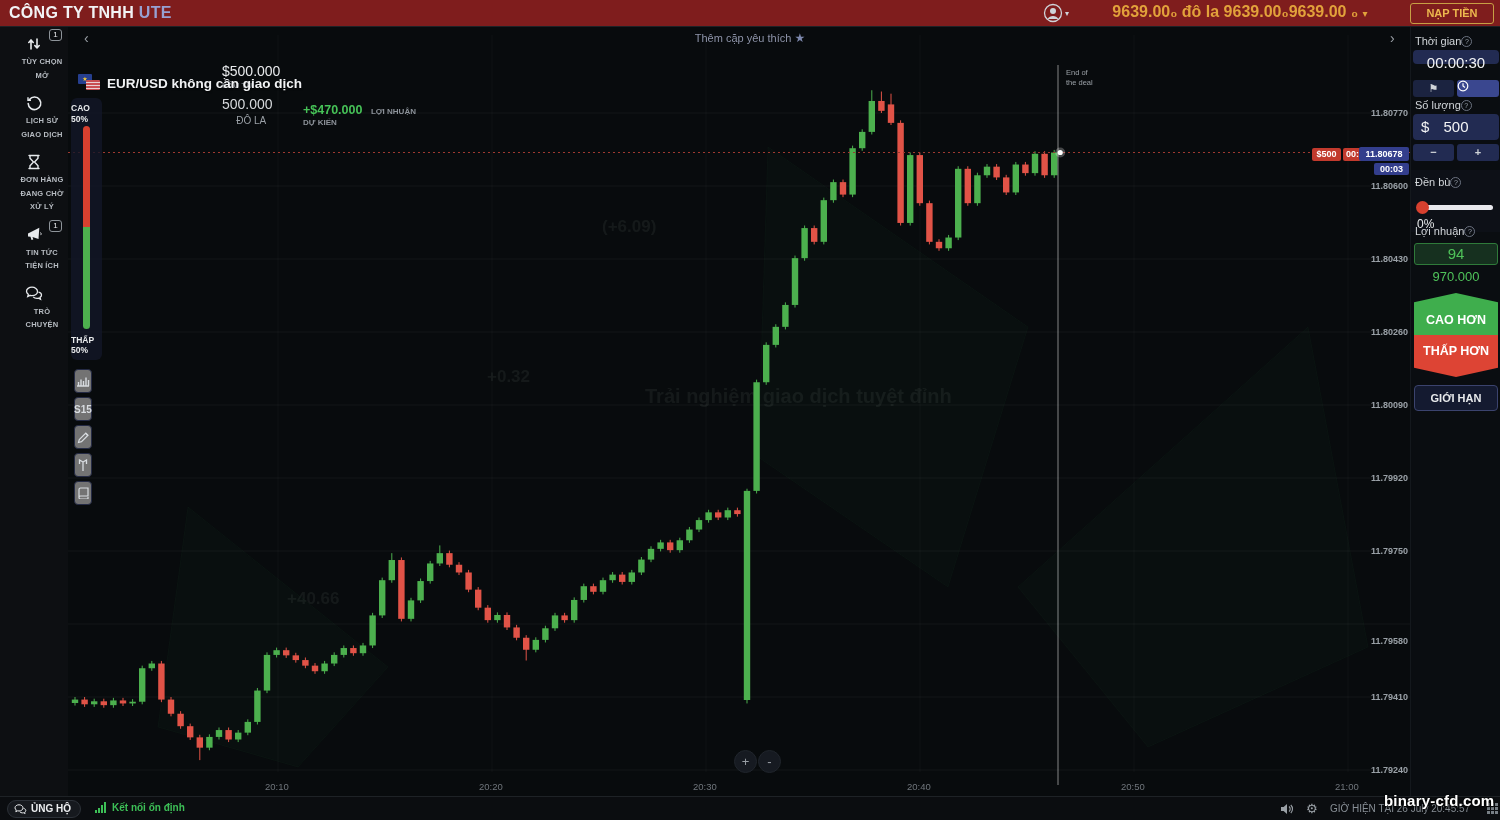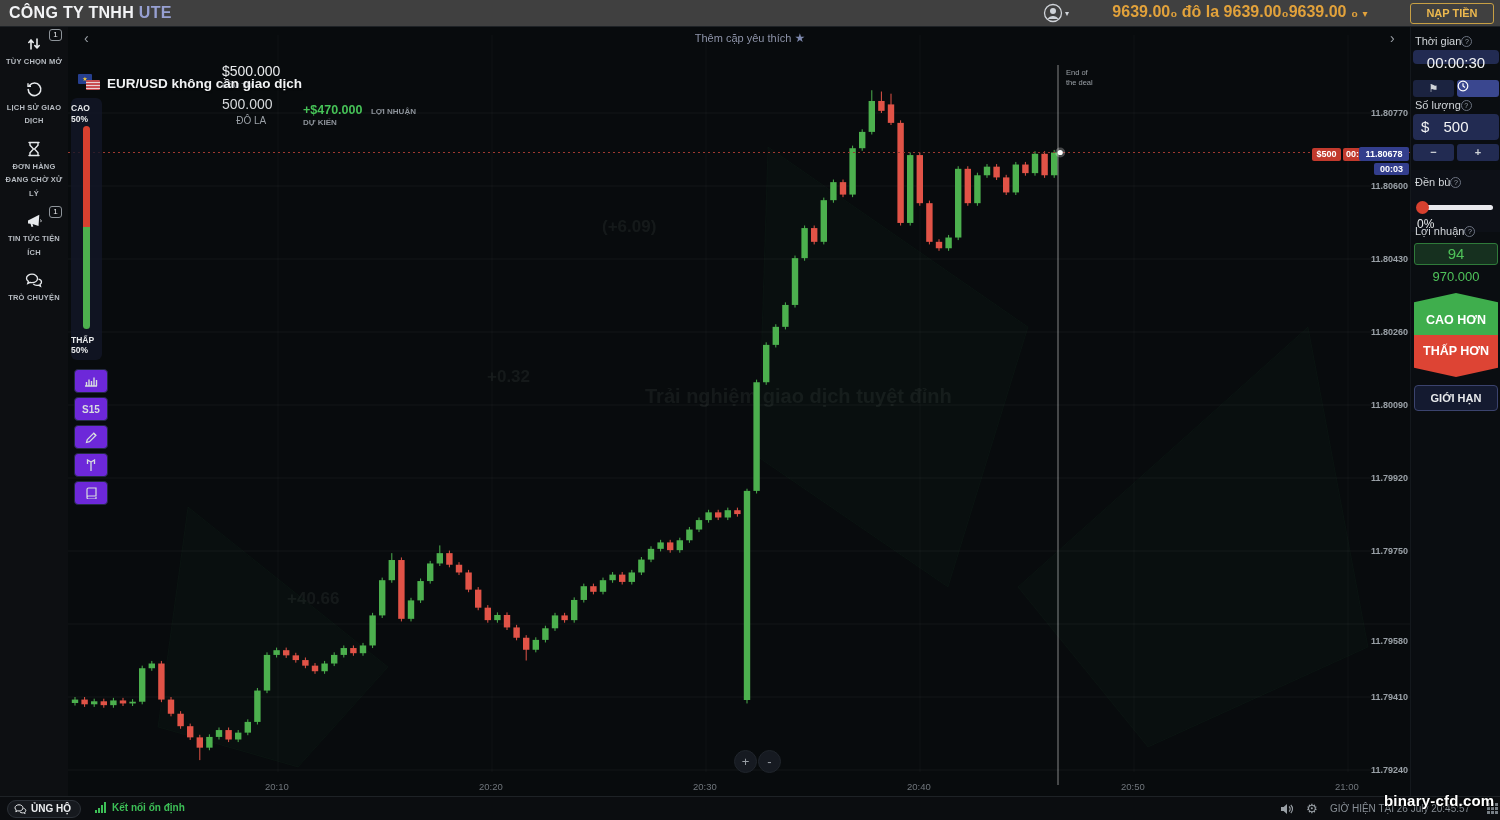--- a/index.html
+++ b/index.html
@@ -4,36 +4,36 @@
 <style>
   * { margin:0; padding:0; box-sizing:border-box; }
   html,body { background:#000; }
   #app {
     position:relative; width:1500px; height:820px; overflow:hidden;
     background:#0a0c0f; font-family:"Liberation Sans","DejaVu Sans",sans-serif;
     color:#cfd3d8; -webkit-font-smoothing:antialiased;
   }
   
   .topbar { position:absolute; left:0; top:0; width:1500px; height:27px;
-    background:#404040; border-bottom:1px solid #1e2226; z-index:40; }
+    background:#7f1d1d; border-bottom:1px solid #1e2226; z-index:40; }
   .brand { position:absolute; left:9px; top:4px; font-size:16px; font-weight:bold; color:#f2f3f5; letter-spacing:.3px; }
   .brand .suffix { color:#97a0d2; }
   .avatar-wrap { position:absolute; left:1043px; top:3px; display:flex; align-items:center; gap:2px; }
   .balance { position:absolute; left:1090px; top:3px; width:300px; text-align:center;
     color:#e2a23b; font-size:16px; font-weight:bold; white-space:nowrap; }
   .balance .caret { font-size:10px; color:#e2a23b; }
   .deposit-btn { position:absolute; left:1410px; top:3px; width:84px; height:21px;
     border:1px solid #c79f44; border-radius:3px; background:transparent;
     color:#ecb84e; font-size:11px; font-weight:bold; text-align:center; line-height:19px; cursor:pointer; }
   
   .sidebar { position:absolute; left:0; top:27px; width:68px; height:769px; background:#0d0f12; z-index:30; }
   .nav-item { position:relative; width:68px; text-align:center; padding-top:8px; cursor:pointer; }
   .nav-icon { height:18px; display:flex; justify-content:center; align-items:center; color:#e6e9ec; }
   .nav-label { font-size:7.5px; font-weight:bold; color:#b7bcc2; line-height:1.8; letter-spacing:.2px;
-    padding:2px 3px 4px; text-transform:uppercase; }
+    padding:2px 3px 4px; text-transform:uppercase;margin-left:16px; }
   .nav-badge { position:absolute; top:2px; right:6px; min-width:13px; height:12px;
     border:1px solid #8e949a; border-radius:3px; font-size:8px; color:#e8eaec;
     line-height:10px; padding:0 2px; background:#0d0f12; }
   
   .chart-area { position:absolute; left:68px; top:27px; width:1342px; height:769px; background:#080b0d; }
   #chart-svg { position:absolute; left:0; top:0; }
   .back-chevron { position:absolute; left:84px; top:30px; color:#9aa0a6; font-size:14px; z-index:20; cursor:pointer; }
   .fwd-chevron { position:absolute; left:1390px; top:30px; color:#9aa0a6; font-size:14px; z-index:20; cursor:pointer; }
   .fav-hint { position:absolute; left:600px; top:31px; width:300px; text-align:center;
     font-size:11px; color:#8d93a8; z-index:20; }
@@ -57,22 +57,22 @@
   
   .gauge { position:absolute; left:71px; top:98px; width:31px; height:262px;
     background:rgba(19,23,40,.8); border-radius:6px; z-index:21; text-align:left; }
   .gauge .glabel { font-size:8.5px; font-weight:bold; color:#e8eaec; line-height:1.25; }
   .gauge .bar { position:absolute; left:12px; width:7px; }
   .bar-high { top:28px; height:101px; background:#d7402f; border-radius:4px 4px 0 0; }
   .bar-low { top:129px; height:102px; background:#4db04e; border-radius:0 0 4px 4px; }
   .glabel.top { padding-top:5px; }
   .glabel.bottom { position:absolute; bottom:4px; width:100%; }
   
-  .tool-btn { position:absolute; left:74px; width:34px; height:24px; border-radius:4px;
-    background:#6d28d9; border:1px solid #242a44; color:#d8dce0; z-index:21;
+  .tool-btn { position:absolute; left:74px; width:18px; height:24px; border-radius:4px;
+    background:#737373; border:1px solid #242a44; color:#d8dce0; z-index:21;
     display:flex; align-items:center; justify-content:center; font-size:10px; font-weight:bold; cursor:pointer; }
   
   .zoom-btn { position:absolute; top:750px; width:23px; height:23px; border-radius:50%;
     background:#161a21; color:#9aa0a6; font-size:13px; text-align:center; line-height:21px;
     z-index:21; cursor:pointer; border:1px solid #20252c; }
   
   .price-label { position:absolute; width:50px; text-align:right; font-size:9px; font-weight:bold; color:#9aa1a7; z-index:15; }
   .time-label { position:absolute; top:781px; font-size:9.5px; color:#70767c; z-index:15; }
   
   .deal-label { position:absolute; left:1066px; top:68px; font-size:7.5px; color:#9aa0a6; line-height:1.3; z-index:16; }

